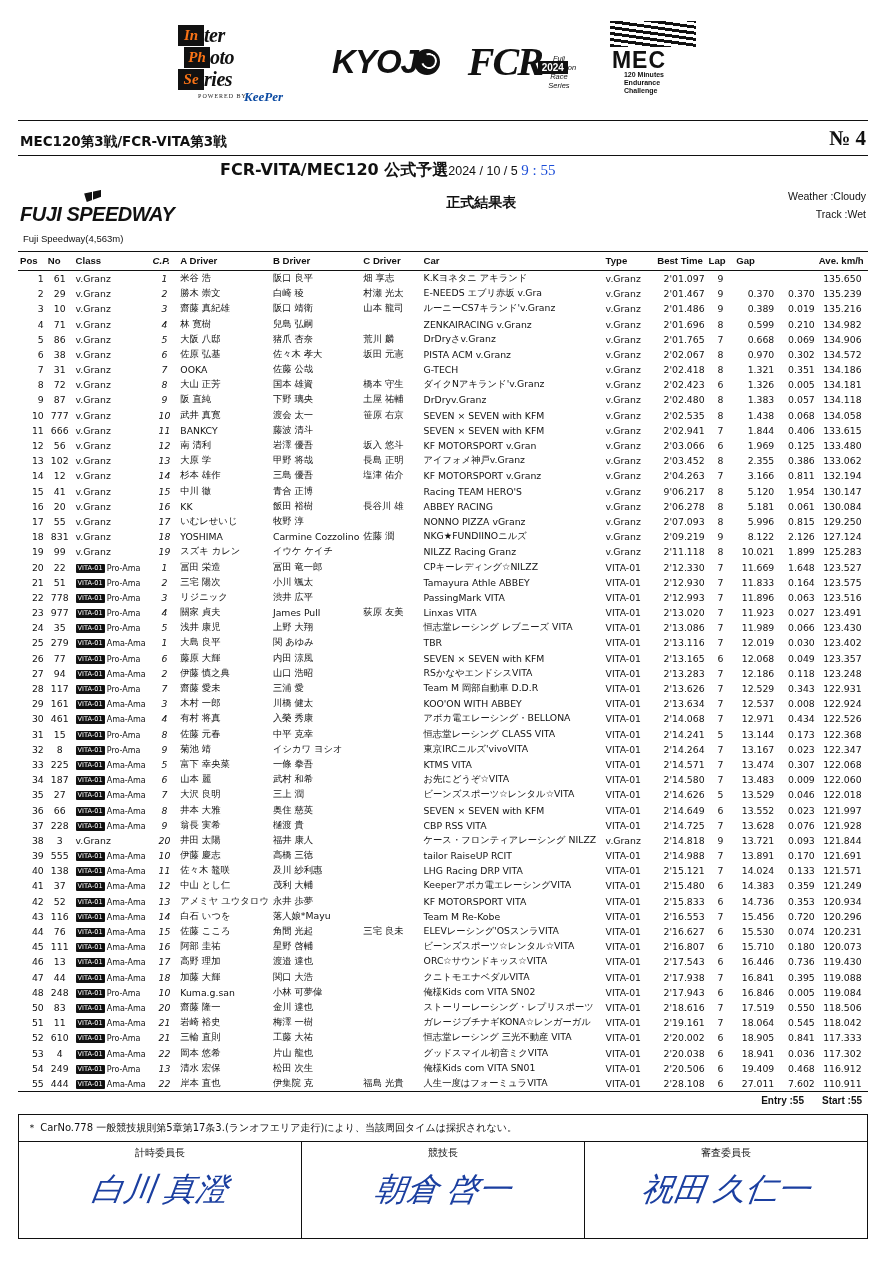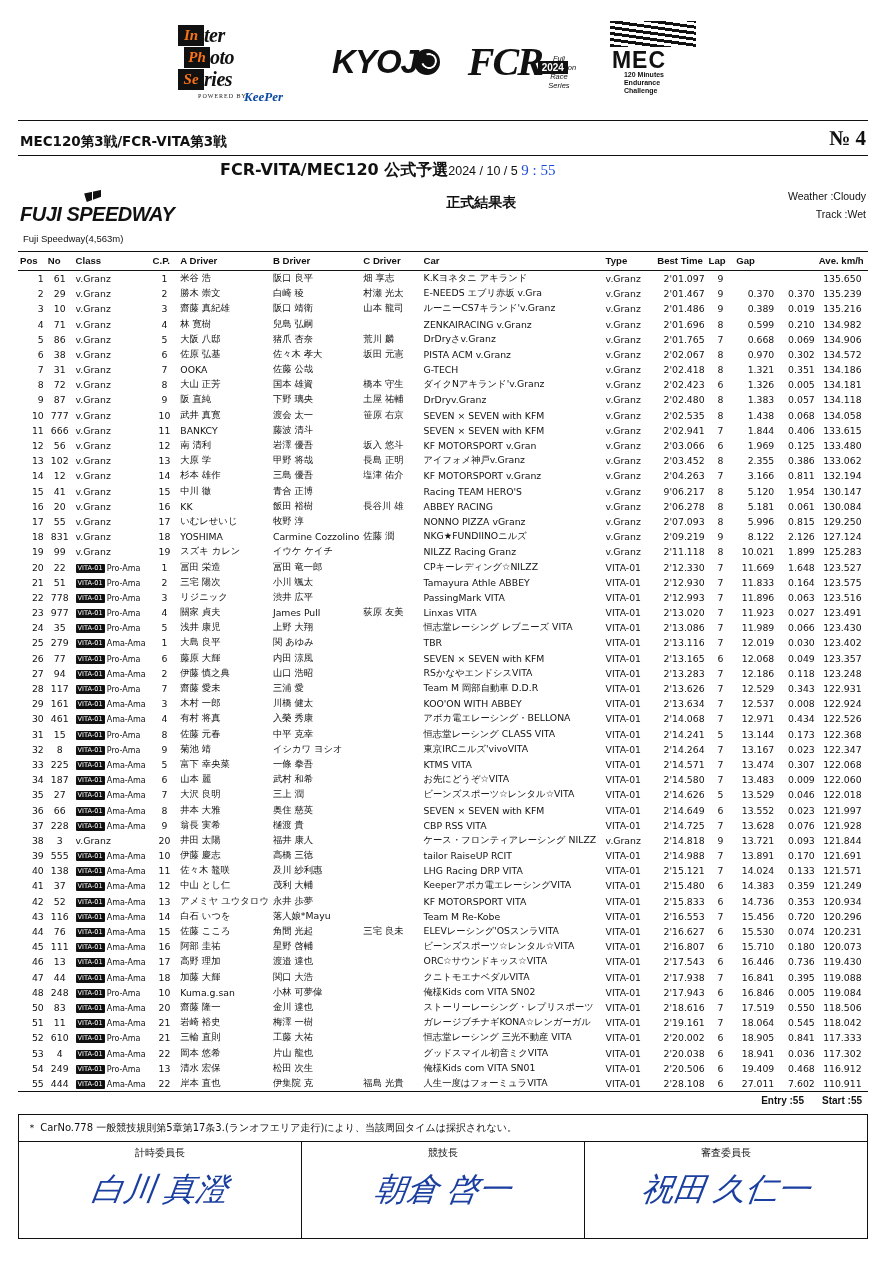--- a/index.html
+++ b/index.html
@@ -57,21 +57,21 @@
   .mid-t{font-size:14px;font-weight:bold;padding-top:6px;}
   .weather{font-size:10.5px;text-align:right;line-height:1.7;}
 
   
   table.res{width:100%;border-collapse:collapse;font-size:9.3px;}
   table.res th{font-size:9.6px;font-weight:bold;padding:3px 2px 4px 2px;border-bottom:1.2px solid #111;border-top:1.2px solid #111;text-align:left;white-space:nowrap;}
   table.res td{padding:1.1px 2px;white-space:nowrap;overflow:hidden;}
   .c-pos{width:26px;text-align:right;}
   .c-no{width:26px;text-align:center;}
   .c-class{width:74px;}
-  .c-cp{width:26px;text-align:center;}
+  .c-cp{width:26px;text-align:center;font-style:italic;}
   .c-a{width:70px;}
   .c-b{width:64px;}
   .c-c{width:62px;}
   .c-car{width:180px;}
   .c-type{width:52px;}
   .c-best{width:48px;text-align:right;}
   .c-lap{width:26px;text-align:center;}
   .c-gap1{width:40px;text-align:right;}
   .c-gap2{width:40px;text-align:right;}
   .c-ave{width:48px;text-align:center;}

